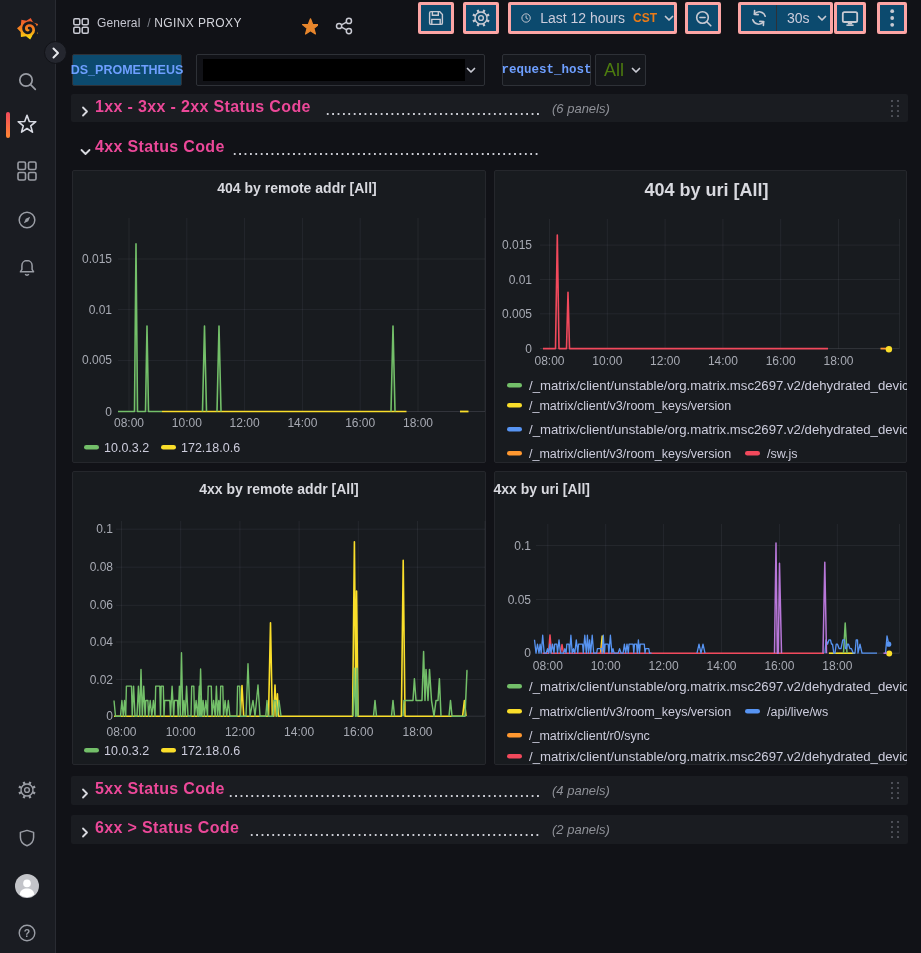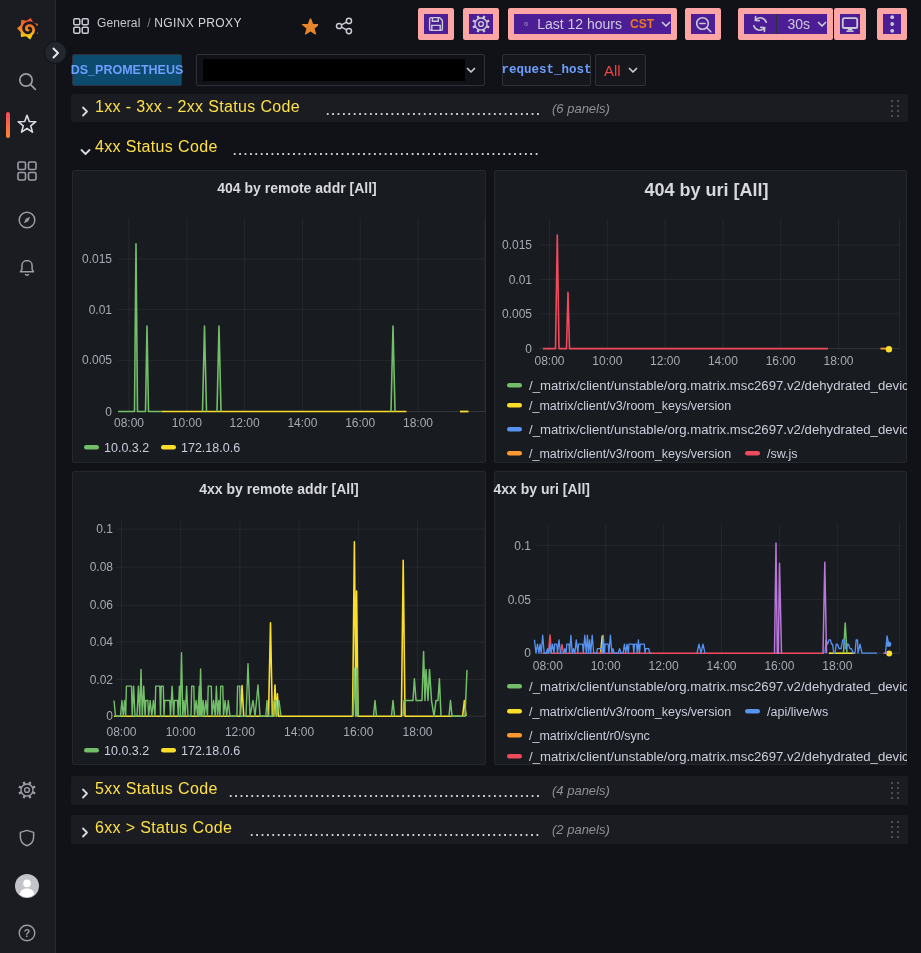--- a/index.html
+++ b/index.html
@@ -1,18 +1,18 @@
 <!DOCTYPE html>
 <html><head><meta charset="utf-8"><style>
 *{margin:0;padding:0;box-sizing:border-box;}
 html,body{width:921px;height:953px;background:#111217;font-family:"Liberation Sans",sans-serif;overflow:hidden;position:relative;}
-.btn{position:absolute;height:32px;top:8px;border:6px solid #fca5a5;border-radius:2px;background:#4c1d95;display:flex;align-items:center;justify-content:center;white-space:nowrap;}
+.btn{position:absolute;height:32px;top:2px;border:3px solid #fca5a5;border-radius:2px;background:#0c4a6e;display:flex;align-items:center;justify-content:center;white-space:nowrap;}
 .vbox{position:absolute;height:32px;top:54px;border:1px solid #2e3137;border-radius:2px;background:#15171c;display:flex;align-items:center;}
 .dots{height:2.6px;background-image:radial-gradient(circle,#cbccd4 1.05px,transparent 1.25px);background-size:5.4px 2.6px;background-repeat:repeat-x;position:absolute;}
-.rowt{position:absolute;font-size:16px;font-weight:normal;color:#fde047;letter-spacing:0.35px;}
+.rowt{position:absolute;font-size:16px;font-weight:bold;color:#ec4899;letter-spacing:0.35px;}
 .npan{position:absolute;font-size:13px;font-style:italic;color:#8e9097;text-align:center;}
 </style></head><body>
 <div class="" style="position:absolute;left:0px;top:0px;width:56px;height:953px;background:#1a1c22;border-right:1px solid rgba(204,204,220,0.09);"></div>
 <div class="" style="position:absolute;left:17px;top:17px;width:23px;height:24px;"><svg width="23" height="24" viewBox="0 0 23 24" style="">
       <defs>
         <linearGradient id="glg" x1="0" y1="0" x2="0" y2="1">
           <stop offset="0" stop-color="#f1502f"></stop>
           <stop offset="0.5" stop-color="#f58220"></stop>
           <stop offset="1" stop-color="#fbe60a"></stop>
         </linearGradient>
@@ -165,21 +165,21 @@
 <div class="vbox" style="left:196px;width:289px;background:#111217;justify-content:space-between;padding:0 8px 0 6px;">
     <span style="display:inline-block;width:262px;height:22px;background:#000;"></span>
     <svg width="10" height="8" viewBox="0 0 10 8" style="">
       <path d="M1.5 2.5 L5 6 L8.5 2.5" fill="none" stroke="#c9cad3" stroke-width="1.7" stroke-linecap="round" stroke-linejoin="round"></path>
     </svg>
   </div>
 <div class="vbox" style="left:502px;width:89px;justify-content:center;">
     <span style="font-size:12.5px;font-weight:bold;color:#6e9fff;font-family:Liberation Mono, monospace;">request_host</span>
   </div>
 <div class="vbox" style="left:595px;width:51px;justify-content:flex-start;padding-left:8px;">
-    <span style="font-size:15px;color:#ef4444;">All</span>
+    <span style="font-size:18px;color:#4d7c0f;">All</span>
     <span style="margin-left:7px;display:flex;">
       <svg width="10" height="8" viewBox="0 0 10 8" style="">
         <path d="M1.5 2.5 L5 6 L8.5 2.5" fill="none" stroke="#c9cad3" stroke-width="1.7" stroke-linecap="round" stroke-linejoin="round"></path>
       </svg>
     </span>
   </div>
 <div class="" style="position:absolute;left:71px;top:94px;width:836.5px;height:28px;background:#1a1c21;border-radius:2px;"></div>
 <div class="" style="position:absolute;left:81px;top:103px;width:8px;height:11px;"><svg width="8" height="11" viewBox="0 0 8 11" style="">
       <path d="M2 1.5 L6 5.5 L2 9.5" fill="none" stroke="#d8d9df" stroke-width="1.8" stroke-linecap="round" stroke-linejoin="round"></path>
     </svg></div>

